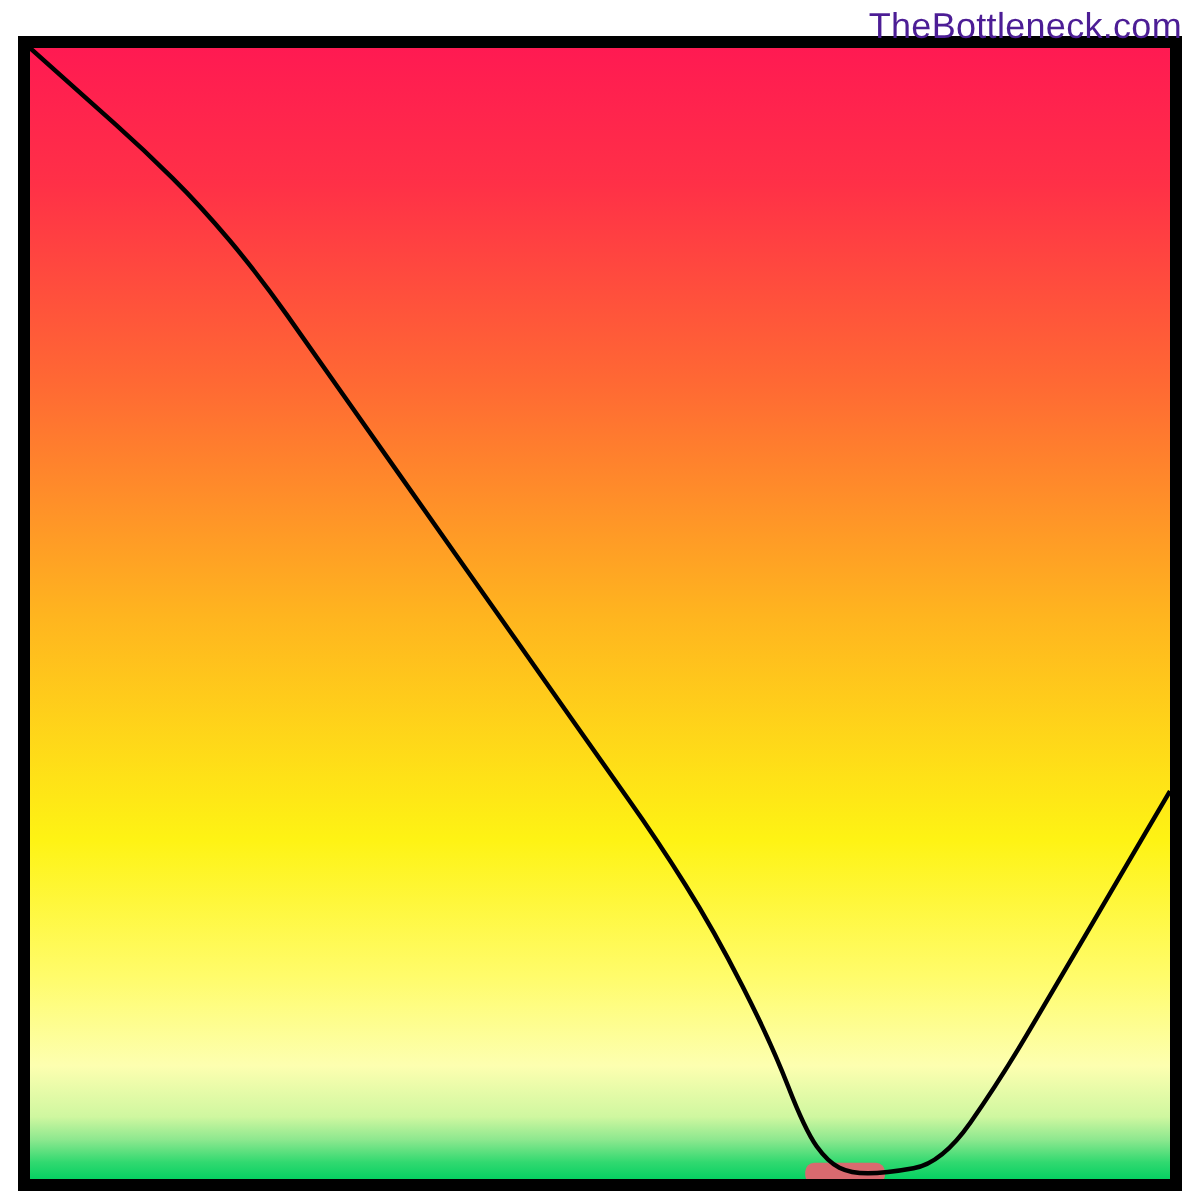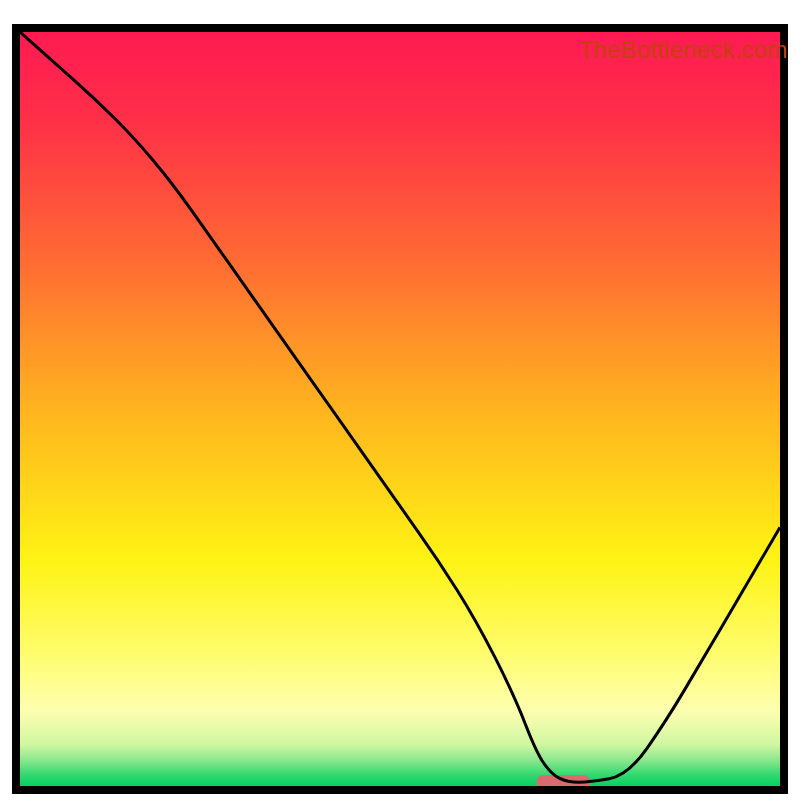--- a/index.html
+++ b/index.html
@@ -14,23 +14,22 @@
     position: relative;
     width: 800px;
     height: 800px;
   }
   .watermark {
     position: absolute;
     top: 4px;
     right: 12px;
     font-size: 24px;
     font-weight: 500;
-    color: #c2410c;
+    color: #4c1d95;
     letter-spacing: 0.2px;
-    margin-top: 32px;
   }
   svg {
     display: block;
   }
 </style>
 </head>
 <body>
 
 <div class="wrap">
   <div class="watermark">TheBottleneck.com</div>

